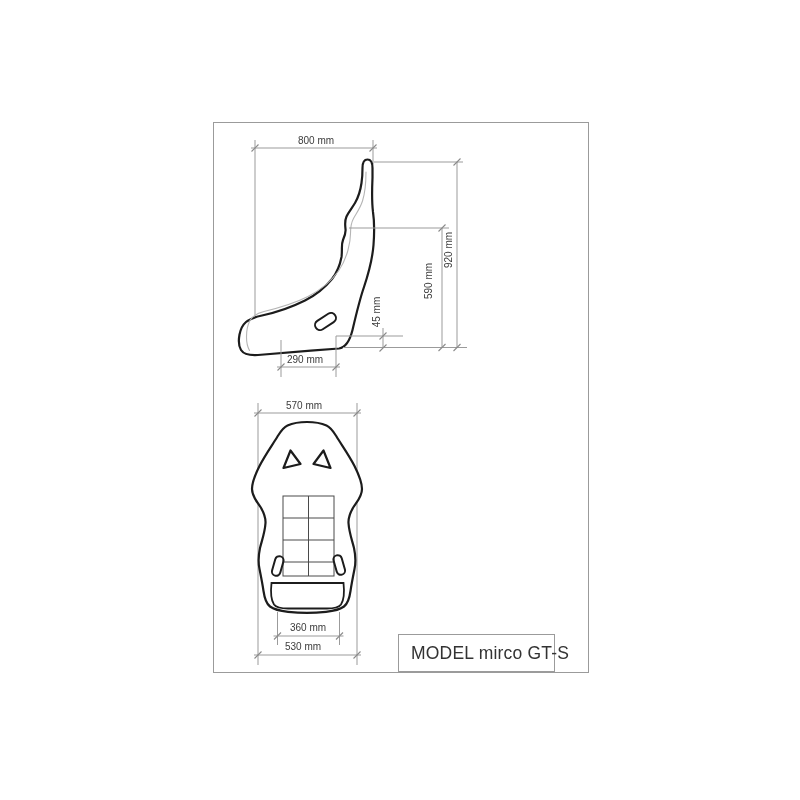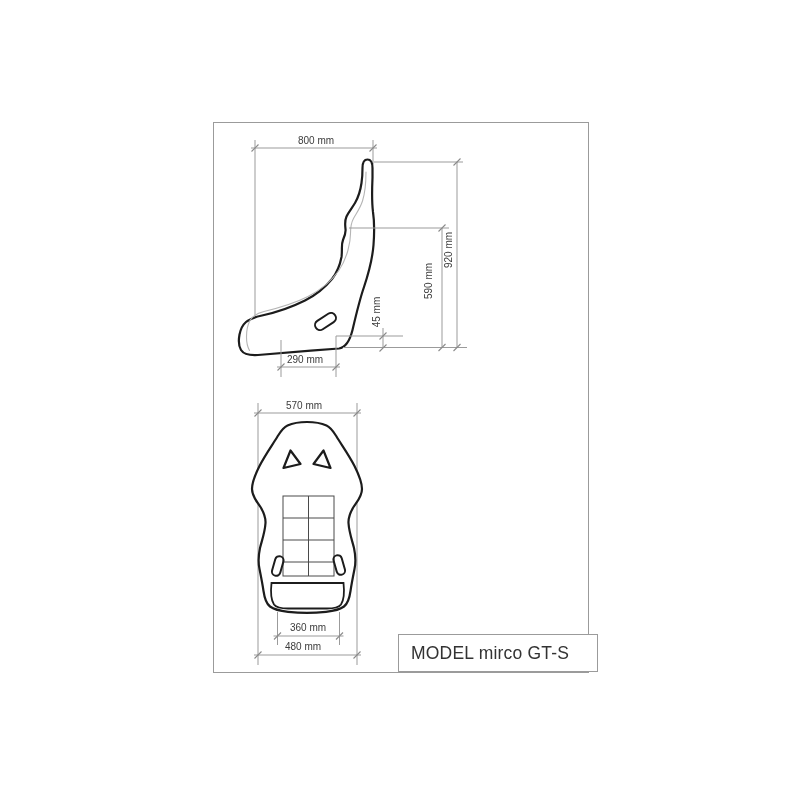--- a/index.html
+++ b/index.html
@@ -10,21 +10,21 @@
   html,body{margin:0;padding:0;}
   body{
     width:800px;height:800px;background:#ffffff;position:relative;
     overflow:hidden;font-family:"Liberation Sans",sans-serif;
   }
   .frame{
     position:absolute;left:213px;top:122px;width:374px;height:549px;
     border:1px solid var(--frame-border);background:#fff;
   }
   .title-block{
-    position:absolute;left:398px;top:634px;width:200px;height:38px;
+    position:absolute;left:398px;top:634px;width:157px;height:38px;
     border:1px solid var(--frame-border);background:#fff;
     display:flex;align-items:center;box-sizing:border-box;padding-left:12px;
   }
   .title-block span{
     font-size:17.5px;color:var(--title-text);letter-spacing:0.2px;white-space:nowrap;
   }
   svg.drawing{position:absolute;left:0;top:0;}
   .dim{stroke:var(--dimension-line);stroke-width:1;fill:none;}
   .tick{stroke:var(--tick);stroke-width:1.1;fill:none;}
   .outline{stroke:var(--outline);stroke-width:2.2;fill:#ffffff;stroke-linejoin:round;stroke-linecap:round;}
@@ -187,17 +187,17 @@
   </g>
 </svg>
 
 <span class="dim-text" style="left:284px;top:135px;">800 mm</span>
 <span class="dim-text rot" style="left:417px;top:244px;">920 mm</span>
 <span class="dim-text rot" style="left:397px;top:275px;">590 mm</span>
 <span class="dim-text rot" style="left:345px;top:306px;">45 mm</span>
 <span class="dim-text" style="left:273px;top:354px;">290 mm</span>
 <span class="dim-text" style="left:272px;top:400px;">570 mm</span>
 <span class="dim-text" style="left:276px;top:622px;text-align:center;">360 mm</span>
-<span class="dim-text" style="left:271px;top:641px;">480 mm</span>
+<span class="dim-text" style="left:271px;top:641px;">530 mm</span>
 
 <div class="title-block">
   <span>MODEL mirco GT-S</span>
 </div>
 
 </body></html>

